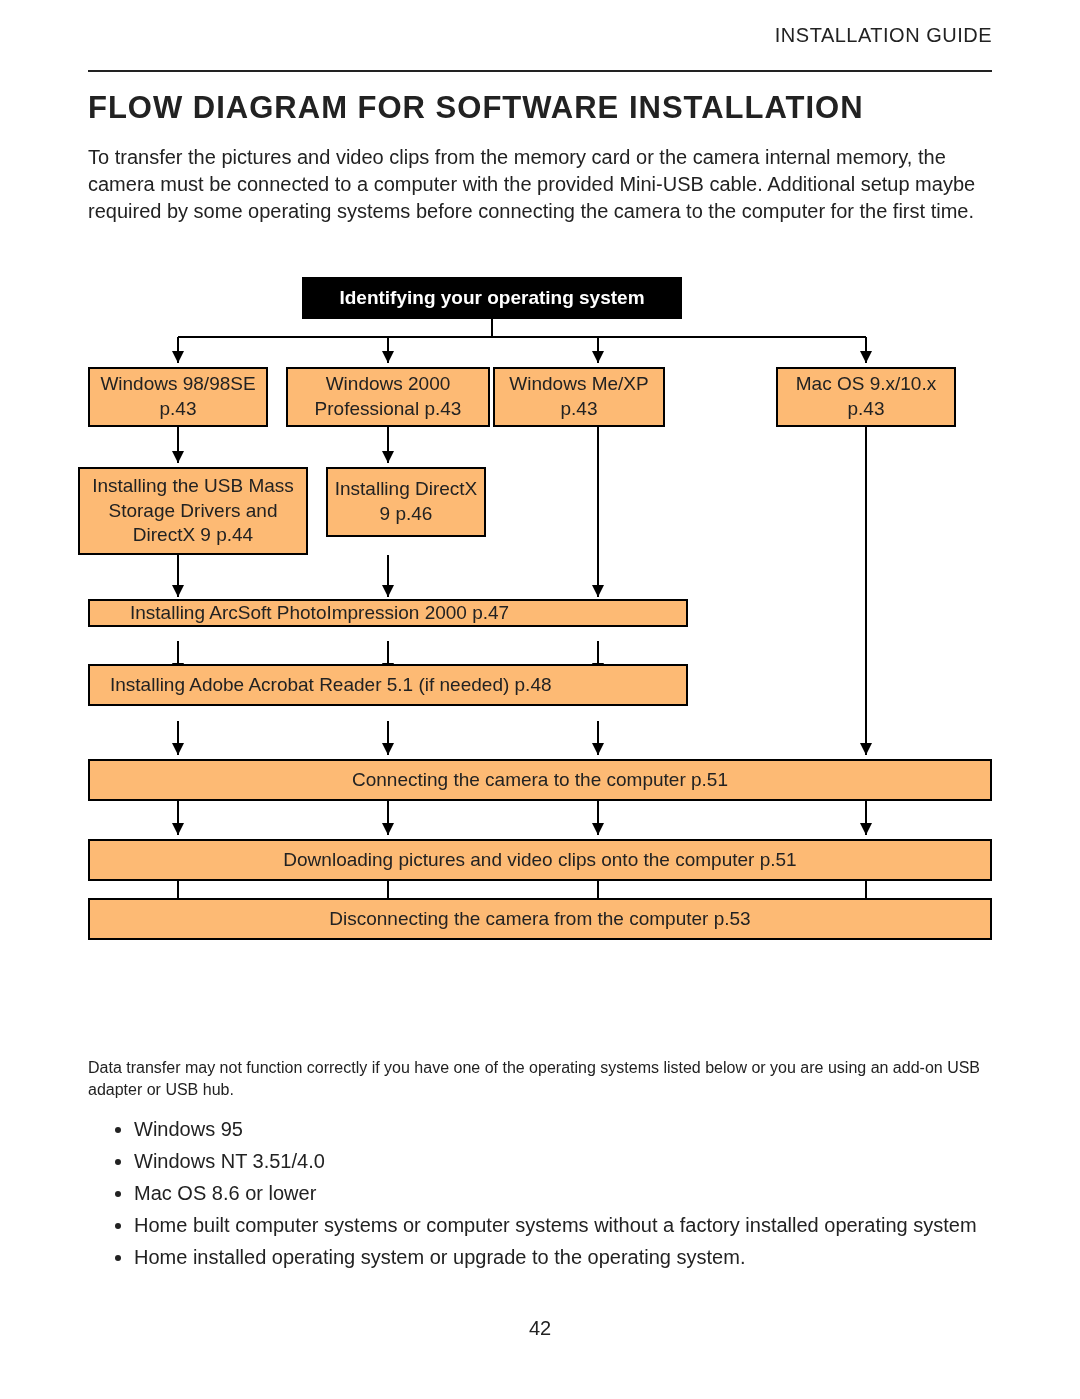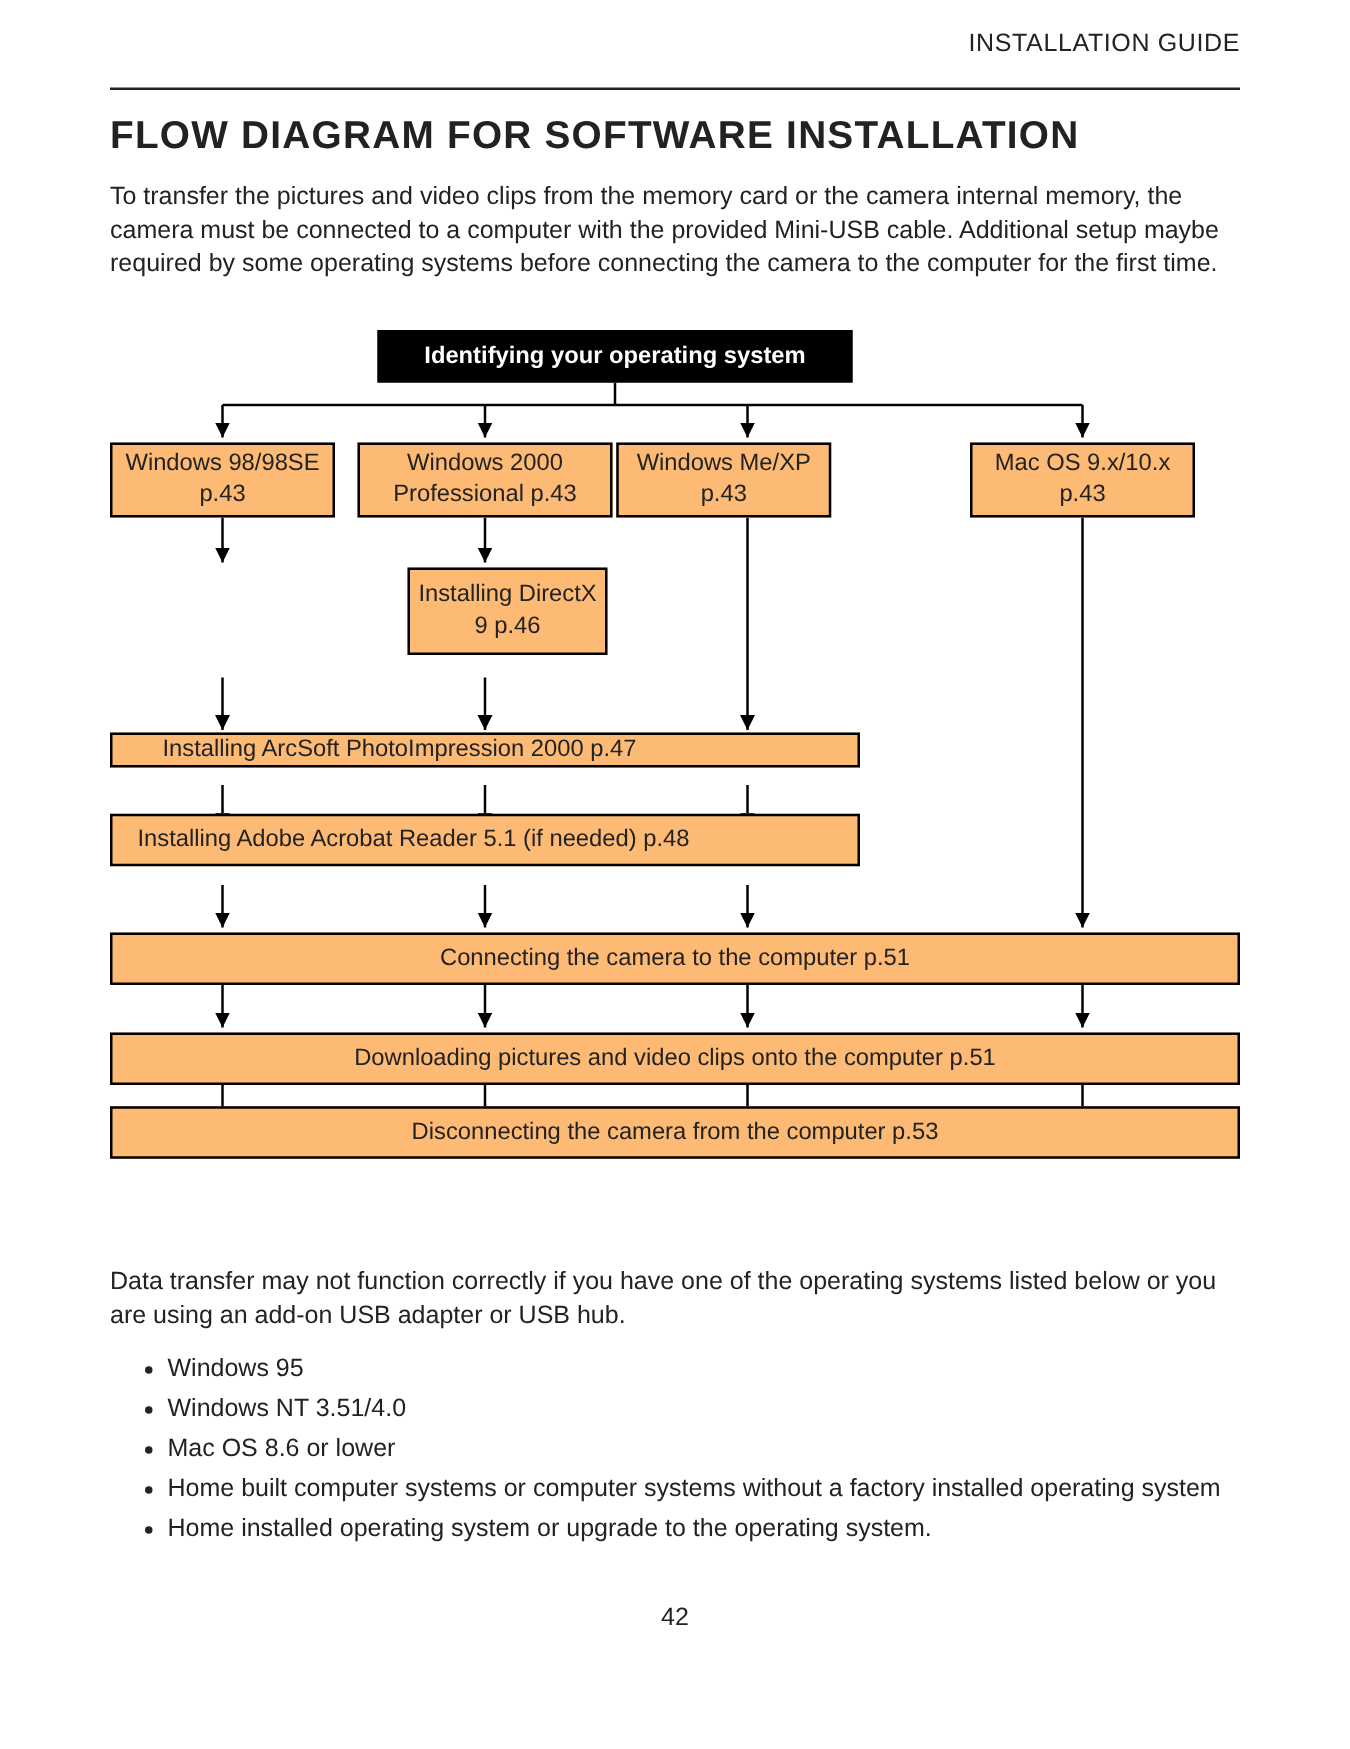--- a/index.html
+++ b/index.html
@@ -29,21 +29,21 @@
     letter-spacing:1px;
     margin-top:18px;
   }
   .intro{
     font-size:20px;
     line-height:1.35;
     margin-top:18px;
   }
   .diagram{
     position:relative;
-    margin-top:39px;
+    margin-top:52px;
     height:720px;
   }
   .box{
     position:absolute;
     border:2px solid #000;
     background:#fdba74;
     text-align:center;
     font-size:19px;
     line-height:1.3;
     display:flex;
@@ -57,23 +57,23 @@
     color:#fff;
     font-weight:bold;
   }
   svg.connectors{
     position:absolute;
     left:0;top:0;
     width:904px;height:720px;
     pointer-events:none;
   }
   .outro{
-    font-size:20px;
+    font-size:16px;
     line-height:1.35;
-    margin-top:28px;
+    margin-top:60px;
   }
   ul.notes{
     font-size:20px;
     line-height:1.5;
     margin-top:14px;
     padding-left:46px;
   }
   ul.notes li{margin-bottom:2px;}
   .pagenum{
     position:absolute;
@@ -145,20 +145,21 @@
       <line x1="778" y1="604" x2="778" y2="638" stroke="#000" stroke-width="2" marker-end="url(#arrow)"></line>
     </svg>
 
     <div class="box black" style="left:214px;top:0;width:380px;height:42px">Identifying your operating system</div>
 
     <div class="box" style="left:0px;  top:90px;width:180px;height:60px">Windows 98/98SE p.43</div>
     <div class="box" style="left:198px;top:90px;width:204px;height:60px">Windows 2000 Professional p.43</div>
     <div class="box" style="left:405px;top:90px;width:172px;height:60px">Windows Me/XP p.43</div>
     <div class="box" style="left:688px;top:90px;width:180px;height:60px">Mac OS 9.x/10.x p.43</div>
 
+    <div class="box" style="left:-10px;top:190px;width:230px;height:88px">Installing the USB Mass Storage Drivers and DirectX 9 p.44</div>
     <div class="box" style="left:238px;top:190px;width:160px;height:70px">Installing DirectX 9 p.46</div>
 
     <div class="box" style="left:0;top:322px;width:600px;height:28px;justify-content:flex-start;padding-left:40px">Installing ArcSoft PhotoImpression 2000 p.47</div>
     <div class="box" style="left:0;top:387px;width:600px;height:42px;justify-content:flex-start;padding-left:20px">Installing  Adobe Acrobat Reader 5.1 (if needed) p.48</div>
     <div class="box" style="left:0;top:482px;width:904px;height:42px">Connecting the camera to the computer p.51</div>
     <div class="box" style="left:0;top:562px;width:904px;height:42px">Downloading pictures and video clips onto the computer p.51</div>
     <div class="box" style="left:0;top:621px;width:904px;height:42px">Disconnecting the camera from the computer p.53</div>
 
   </div>
 

